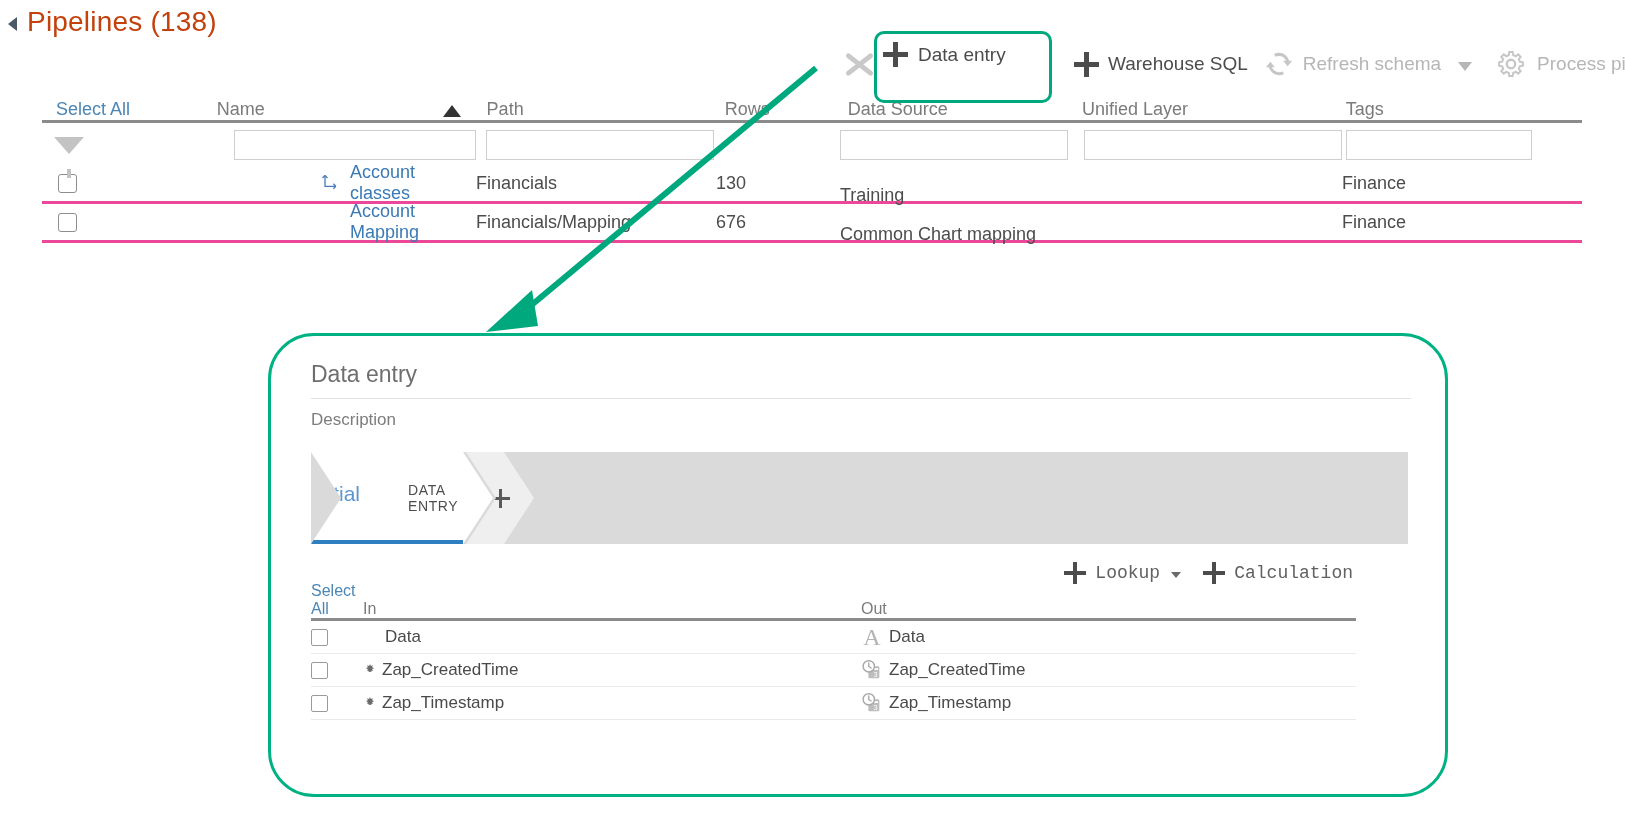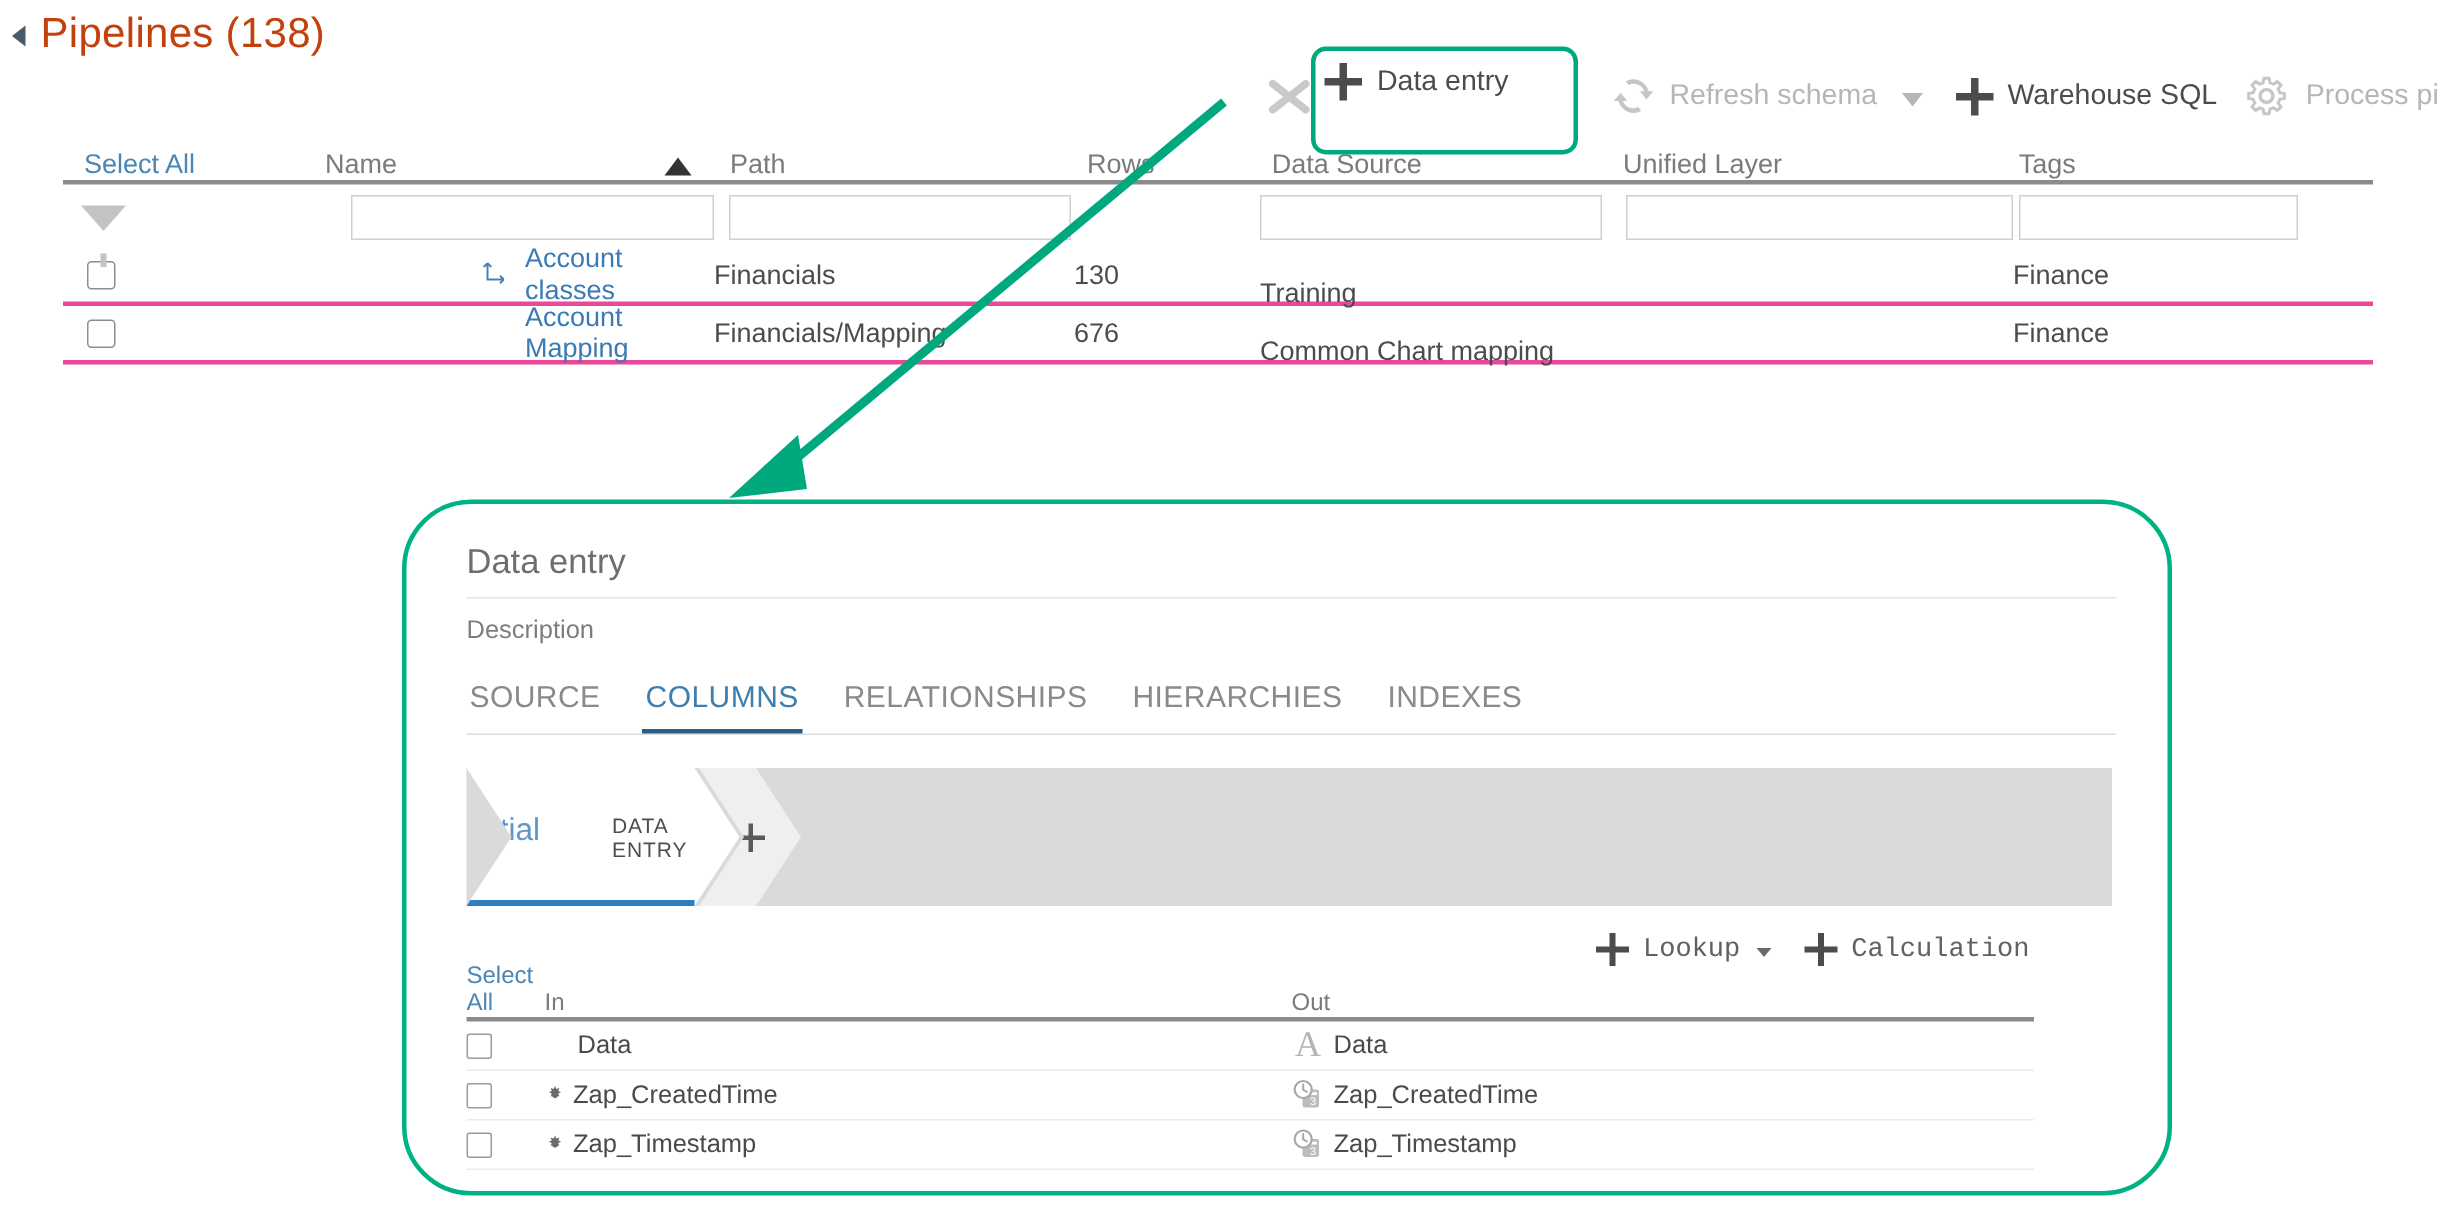--- a/index.html
+++ b/index.html
@@ -401,34 +401,34 @@
   <div id="page-heading">
     <div class="caret"></div>
     <div class="title">Pipelines (138)</div>
   </div>
 
   <div class="toolbar">
     <div class="xicon"></div>
 
     <div style="width:186px"></div>
 
+    <div class="tb-item">
+      <span class="plus"></span>
+      <span>Warehouse SQL</span>
+    </div>
+
     <div class="tb-item muted">
       <svg class="refresh" width="30" height="30" viewBox="0 0 24 24">
         <path d="M12 5.5c2.6 0 4.8 1.6 5.7 3.9h-2.4l3.6 4.4 3.6-4.4h-2.4C19 5.7 15.8 3 12 3c-1.5 0-2.9.4-4.1 1.2l1.5 1.9c.8-.4 1.7-.6 2.6-.6z" fill="#c6c6c6"></path>
         <path d="M12 18.5c-2.6 0-4.8-1.6-5.7-3.9h2.4L5.1 10.2 1.5 14.6h2.4C5 18.3 8.2 21 12 21c1.5 0 2.9-.4 4.1-1.2l-1.5-1.9c-.8.4-1.7.6-2.6.6z" fill="#c6c6c6"></path>
       </svg>
       <span>Refresh schema</span>
       <span class="dd-caret"></span>
     </div>
 
-    <div class="tb-item">
-      <span class="plus"></span>
-      <span>Warehouse SQL</span>
-    </div>
-
     <div class="tb-item muted">
       <svg width="34" height="34" viewBox="0 0 24 24">
         <path d="M12 8.2a3.8 3.8 0 1 0 0 7.6 3.8 3.8 0 0 0 0-7.6zm0 6a2.2 2.2 0 1 1 0-4.4 2.2 2.2 0 0 1 0 4.4z" fill="#c6c6c6"></path>
         <path d="M20.4 13.2v-2.4l-2.2-.4a6.5 6.5 0 0 0-.7-1.7l1.3-1.8-1.7-1.7-1.8 1.3a6.5 6.5 0 0 0-1.7-.7l-.4-2.2h-2.4l-.4 2.2c-.6.2-1.2.4-1.7.7L6.9 5.2 5.2 6.9l1.3 1.8c-.3.5-.5 1.1-.7 1.7l-2.2.4v2.4l2.2.4c.2.6.4 1.2.7 1.7l-1.3 1.8 1.7 1.7 1.8-1.3c.5.3 1.1.5 1.7.7l.4 2.2h2.4l.4-2.2c.6-.2 1.2-.4 1.7-.7l1.8 1.3 1.7-1.7-1.3-1.8c.3-.5.5-1.1.7-1.7l2.2-.4z" fill="none" stroke="#c6c6c6" stroke-width="1.4"></path>
       </svg>
       <span>Process pipe</span>
     </div>
   </div>
 
   <div id="data-entry-highlight"></div>
@@ -513,27 +513,20 @@
     <line x1="356" y1="18" x2="68" y2="258" stroke="#00a87e" stroke-width="6"></line>
     <polygon points="26,282 72,240 78,276" fill="#00a87e"></polygon>
   </svg>
 
   <div id="detail-panel">
     <div class="dp-inner">
 
       <div class="dp-title">Data entry</div>
       <div class="dp-desc">Description</div>
 
-      <div class="dp-tabs">
-        <div class="tab">SOURCE</div>
-        <div class="tab active">COLUMNS</div>
-        <div class="tab">RELATIONSHIPS</div>
-        <div class="tab">HIERARCHIES</div>
-        <div class="tab">INDEXES</div>
-      </div>
 
       <div class="stage-band">
         <div class="chev main">
           <div class="stage-name">Initial</div>
           <div class="stage-type">DATA ENTRY</div>
           <div class="stage-underline"></div>
         </div>
         <div class="chev add">
           <div class="plus-sm"></div>
         </div>

